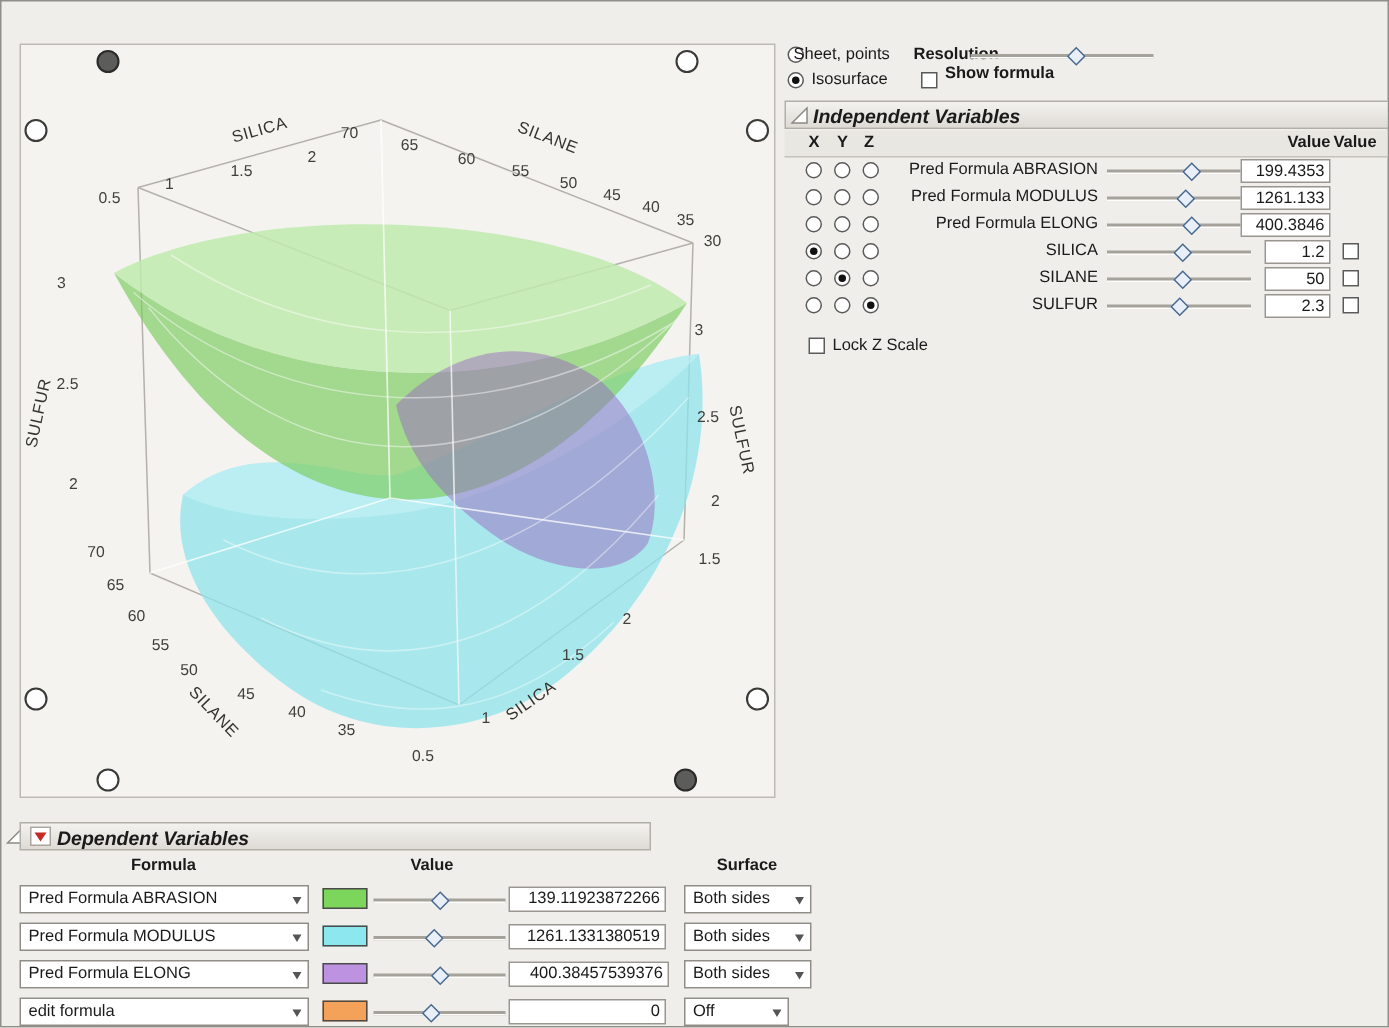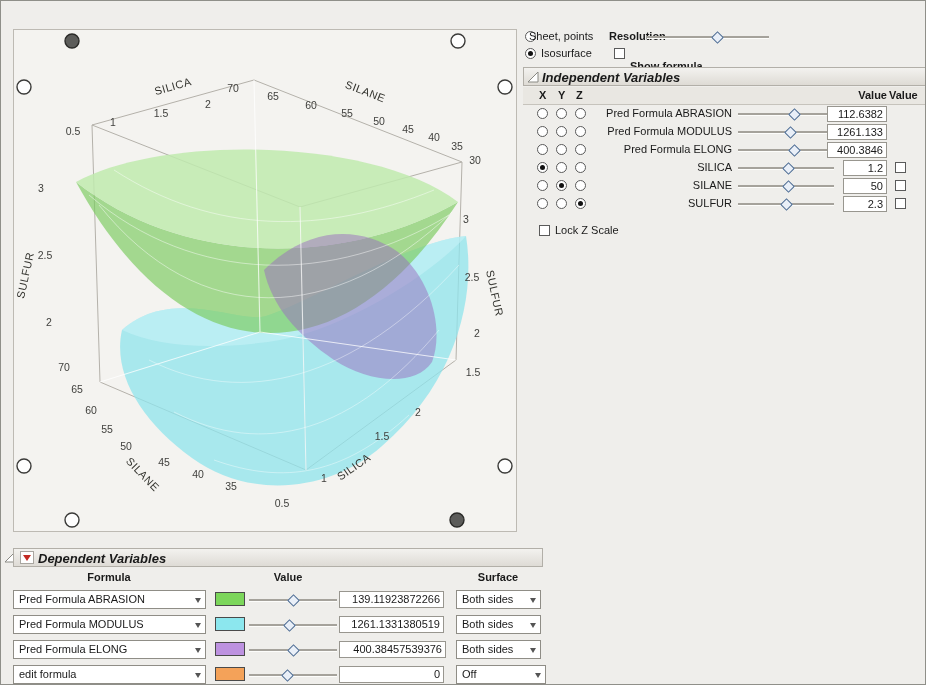--- a/index.html
+++ b/index.html
@@ -128,21 +128,21 @@
   <div class="radio" style="left:524px;top:30px"></div>
   <span class="lbl" style="left:528px;top:29px">Sheet, points</span>
   <span class="lbl" style="left:608px;top:29px;font-weight:bold">Resolution</span>
   <div class="slider" style="left:646px;top:30px;width:122px">
     <div class="groove"></div>
     <div class="thumb" style="left:66px"></div>
   </div>
   <div class="radio on" style="left:524px;top:47px"></div>
   <span class="lbl" style="left:540px;top:46px">Isosurface</span>
   <div class="checkbox" style="left:613px;top:47px"></div>
-  <span class="lbl" style="left:629px;top:59px;font-weight:bold">Show formula</span>
+  <span class="lbl" style="left:629px;top:42px;font-weight:bold">Show formula</span>
 
   <div class="panel-hdr" style="left:522px;top:66px;width:404px">
     <span class="disc" style="left:3px;top:3px">
       <svg width="12" height="12">
           <path d="M1 11 L11 1 L11 11 Z" fill="#fff" stroke="#8a8a84"></path>
         </svg>
     </span>
     <span class="ph-title" style="left:18px">Independent Variables</span>
   </div>
 
@@ -155,21 +155,21 @@
 
   <div>
     <div class="radio" style="left:536px;top:107px"></div>
     <div class="radio" style="left:555px;top:107px"></div>
     <div class="radio" style="left:574px;top:107px"></div>
     <span class="lbl-r" style="left:560px;top:106px;width:171px">Pred Formula ABRASION</span>
     <div class="slider" style="left:737px;top:107px;width:96px">
       <div class="groove"></div>
       <div class="thumb" style="left:52px"></div>
     </div>
-    <div class="vbox" style="left:826px;top:105px;width:60px">112.6382</div>
+    <div class="vbox" style="left:826px;top:105px;width:60px">199.4353</div>
   </div>
 
   <div>
     <div class="radio" style="left:536px;top:125px"></div>
     <div class="radio" style="left:555px;top:125px"></div>
     <div class="radio" style="left:574px;top:125px"></div>
     <span class="lbl-r" style="left:560px;top:124px;width:171px">Pred Formula MODULUS</span>
     <div class="slider" style="left:737px;top:125px;width:96px">
       <div class="groove"></div>
       <div class="thumb" style="left:48px"></div>
@@ -229,21 +229,21 @@
   </div>
 
   <div class="checkbox" style="left:538px;top:224px"></div>
   <span class="lbl" style="left:554px;top:223px">Lock Z Scale</span>
 
   <span class="disc" style="left:3px;top:550px">
     <svg width="12" height="12">
         <path d="M1 11 L11 1 L11 11 Z" fill="#fff" stroke="#8a8a84"></path>
       </svg>
   </span>
-  <div class="panel-hdr" style="left:12px;top:547px;width:530px">
+  <div class="panel-hdr" style="left:12px;top:547px;width:421px">
     <span class="redtri" style="left:6px;top:2px"></span>
     <span class="ph-title" style="left:24px">Dependent Variables</span>
   </div>
 
   <span class="colhdr" style="left:12px;top:570px;width:192px;text-align:center">Formula</span>
   <span class="colhdr" style="left:237px;top:570px;width:100px;text-align:center">Value</span>
   <span class="colhdr" style="left:455px;top:570px;width:84px;text-align:center">Surface</span>
 
   <div>
     <div class="dd" style="left:12px;top:589px;width:193px">Pred Formula ABRASION</div>
@@ -279,16 +279,16 @@
   </div>
 
   <div>
     <div class="dd" style="left:12px;top:664px;width:193px">edit formula</div>
     <div class="swatch" style="left: 214px; top: 666px; background: rgb(244, 162, 89);"></div>
     <div class="slider" style="left:248px;top:668px;width:88px">
       <div class="groove"></div>
       <div class="thumb" style="left:34px"></div>
     </div>
     <div class="vbox" style="left:338px;top:665px;width:105px;height:17px">0</div>
-    <div class="dd" style="left:455px;top:664px;width:90px">Off</div>
+    <div class="dd" style="left:455px;top:664px;width:70px">Off</div>
   </div>
 
 </div>
 
 </body></html>

